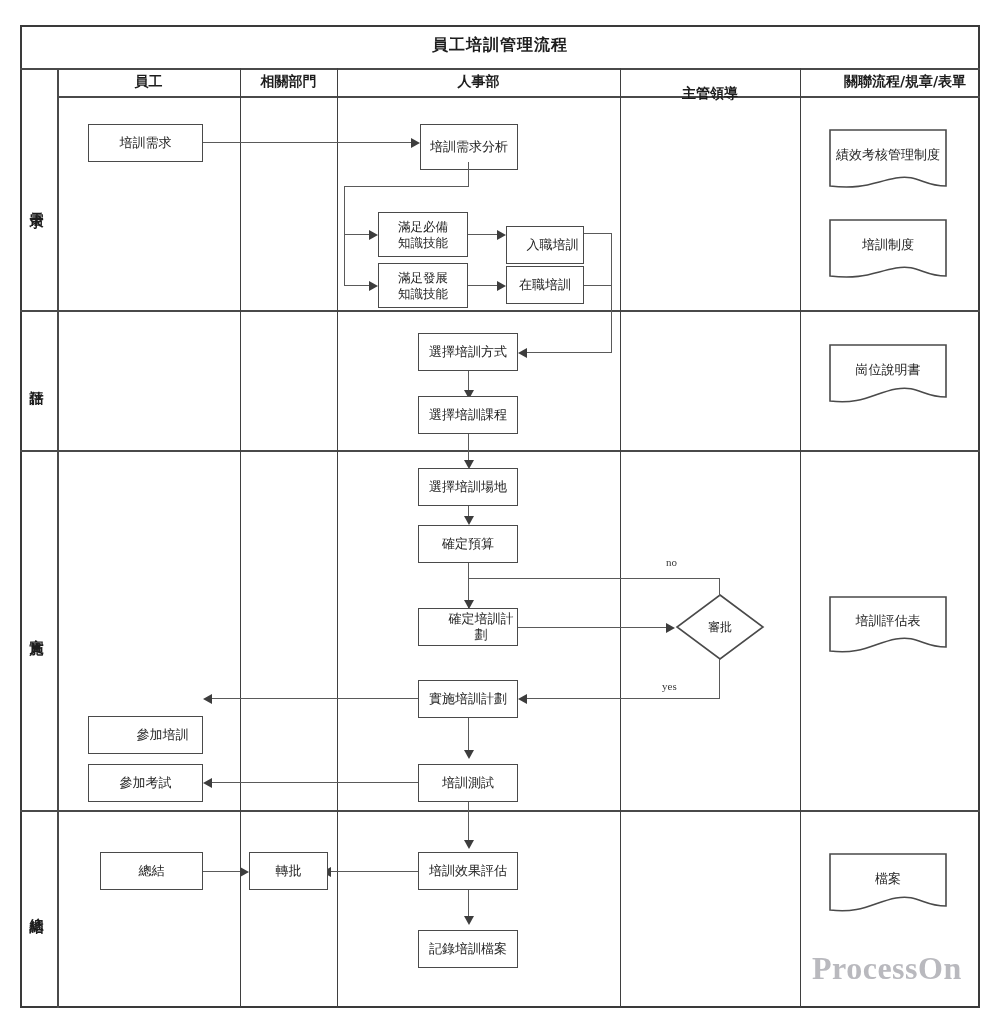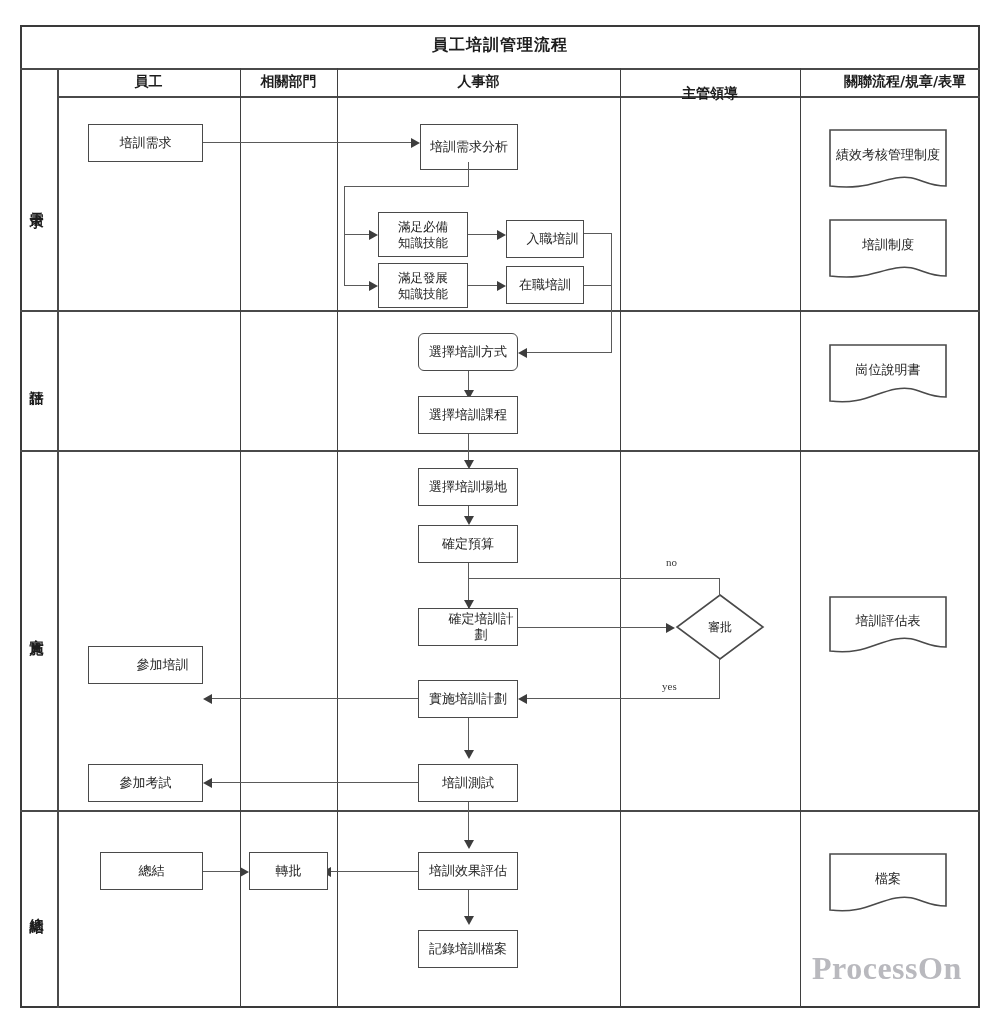--- a/index.html
+++ b/index.html
@@ -121,21 +121,21 @@
   <div class="node two" style="left:378px;top:263px;width:90px;height:45px;flex-direction:column;">
     <div>滿足發展</div>
     <div>知識技能</div>
   </div>
 
   <div class="conn h" style="left:468px;top:234px;width:29px;"></div>
   <div class="arrow right" style="left:497px;top:230px;"></div>
   <div class="conn h" style="left:468px;top:285px;width:29px;"></div>
   <div class="arrow right" style="left:497px;top:281px;"></div>
 
-  <div class="node" style="left:506px;top:220px;width:78px;height:38px;padding-left:17px;">入職培訓</div>
+  <div class="node" style="left:506px;top:226px;width:78px;height:38px;padding-left:17px;">入職培訓</div>
 
   <div class="node" style="left:506px;top:266px;width:78px;height:38px;">在職培訓</div>
 
   <div class="conn h" style="left:584px;top:233px;width:28px;"></div>
   <div class="conn h" style="left:584px;top:285px;width:28px;"></div>
   <div class="conn v" style="left:611px;top:233px;height:120px;"></div>
   <div class="conn h" style="left:527px;top:352px;width:85px;"></div>
   <div class="arrow left" style="left:518px;top:348px;"></div>
 
   <div class="doc" style="left:828px;top:128px;width:120px;height:72px;">
@@ -144,21 +144,21 @@
     </svg>
     <div class="lbl">績效考核管理制度</div>
   </div>
   <div class="doc" style="left:828px;top:218px;width:120px;height:72px;">
     <svg width="120" height="72" viewBox="0 0 120 72">
       <path d="M2,2 L118,2 L118,58 C95,58 90,46 68,50 C46,54 34,62 2,58 Z" fill="#fff" stroke="#4a4a4a" stroke-width="1.6"></path>
     </svg>
     <div class="lbl">培訓制度</div>
   </div>
 
-  <div class="node" style="left:418px;top:333px;width:100px;height:38px;border-radius:6px;">選擇培訓方式</div>
+  <div class="node" style="left:418px;top:333px;width:100px;height:38px;">選擇培訓方式</div>
   <div class="conn v" style="left:468px;top:371px;height:19px;"></div>
   <div class="arrow down" style="left:464px;top:390px;"></div>
 
   <div class="node" style="left:418px;top:396px;width:100px;height:38px;">選擇培訓課程</div>
   <div class="conn v" style="left:468px;top:434px;height:32px;"></div>
   <div class="arrow down" style="left:464px;top:460px;"></div>
 
   <div class="doc" style="left:828px;top:343px;width:120px;height:72px;">
     <svg width="120" height="72" viewBox="0 0 120 72">
       <path d="M2,2 L118,2 L118,54 C95,54 90,42 68,46 C46,50 34,62 2,58 Z" fill="#fff" stroke="#4a4a4a" stroke-width="1.6"></path>
@@ -192,21 +192,21 @@
 
   <div class="conn v" style="left:719px;top:659px;height:40px;"></div>
   <div class="conn h" style="left:527px;top:698px;width:193px;"></div>
   <div class="arrow left" style="left:518px;top:694px;"></div>
   <div class="edgelbl" style="left:662px;top:680px;">yes</div>
 
   <div class="node" style="left:418px;top:680px;width:100px;height:38px;">實施培訓計劃</div>
 
   <div class="conn h" style="left:212px;top:698px;width:206px;"></div>
   <div class="arrow left" style="left:203px;top:694px;"></div>
-  <div class="node" style="left:88px;top:646px;width:115px;height:38px;padding-left:36px;">參加培訓</div>
+  <div class="node" style="left:88px;top:716px;width:115px;height:38px;padding-left:36px;">參加培訓</div>
 
   <div class="conn v" style="left:468px;top:718px;height:38px;"></div>
   <div class="arrow down" style="left:464px;top:750px;"></div>
   <div class="node" style="left:418px;top:764px;width:100px;height:38px;">培訓測試</div>
 
   <div class="conn h" style="left:212px;top:782px;width:206px;"></div>
   <div class="arrow left" style="left:203px;top:778px;"></div>
   <div class="node" style="left:88px;top:764px;width:115px;height:38px;">參加考試</div>
 
   <div class="doc" style="left:828px;top:595px;width:120px;height:70px;">

